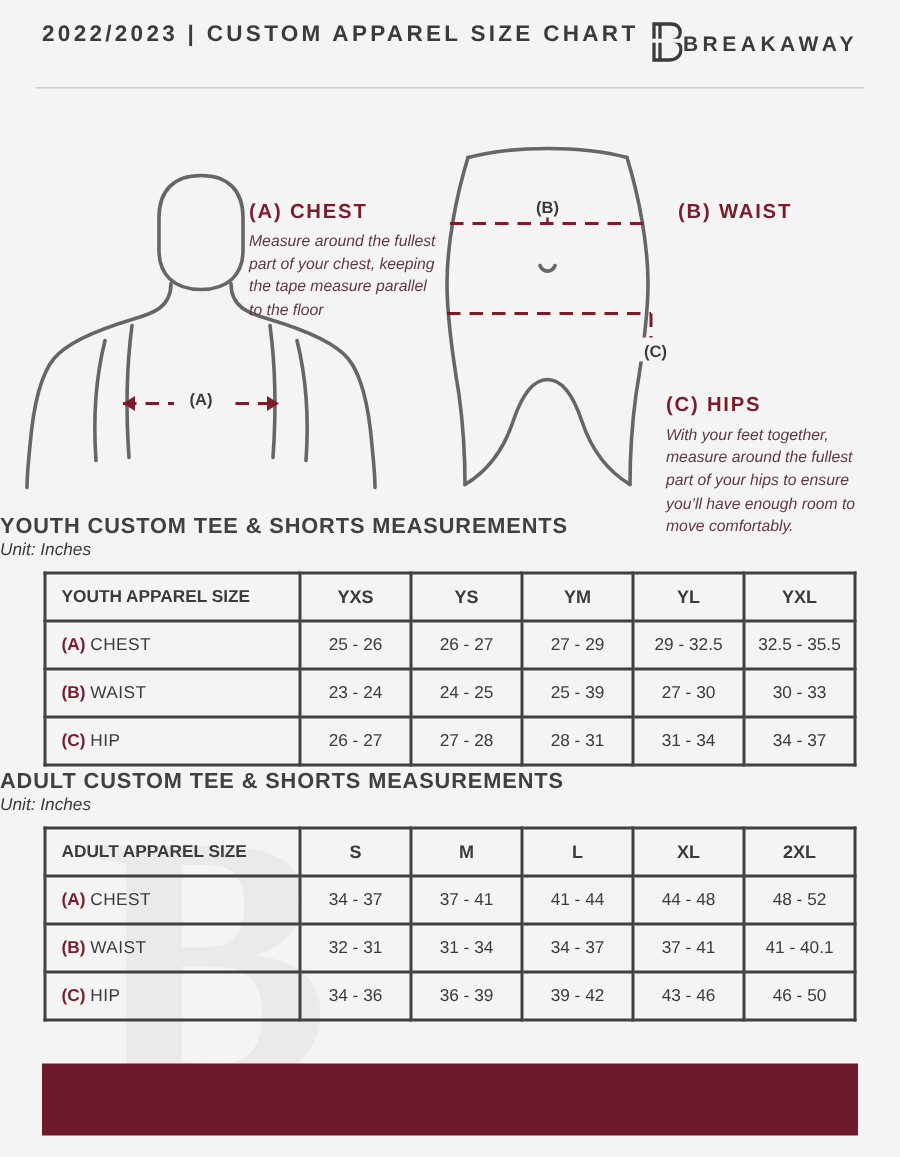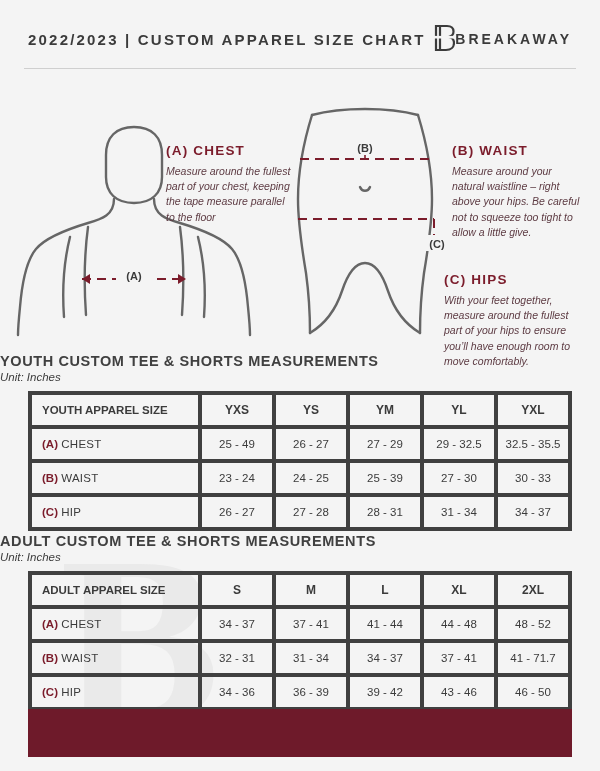--- a/index.html
+++ b/index.html
@@ -33,23 +33,23 @@
     color: #eaeaea;
     line-height: 1;
     user-select: none;
     z-index: 0;
   }
   
   .header {
     position: relative;
     z-index: 2;
     display: flex;
-    align-items: center;
+    align-items: flex-start;
     justify-content: space-between;
-    padding: 24px 28px 0 28px;
+    padding: 14px 28px 0 28px;
   }
   .header-title {
     font-size: 15px;
     font-weight: bold;
     letter-spacing: 2.2px;
     color: #3b3b3b;
     white-space: nowrap;
   }
   .brand {
     display: flex;
@@ -129,21 +129,21 @@
     color: #3b3b3b;
     margin: 2px 0 8px 0;
   }
   table {
     width: 540px;
     margin: 0 auto;
     border-collapse: collapse;
     table-layout: fixed;
   }
   table th, table td {
-    border: 4px solid #404040;
+    border: 2px solid #404040;
     height: 30px;
     font-size: 11.5px;
     color: #3b3b3b;
     text-align: center;
     padding: 0;
   }
   table th.rowhead, table td.rowhead {
     text-align: left;
     padding-left: 10px;
     font-size: 11.5px;
@@ -256,21 +256,20 @@
         </g>
       </svg>
     </div>
 
     <div class="callout callout-chest">
       <h3>(A) CHEST</h3>
       <p>Measure around the fullest part of your chest, keeping the tape measure parallel to the floor</p>
     </div>
     <div class="callout callout-waist">
       <h3>(B) WAIST</h3>
-      <p>Measure around your natural waistline – right above your hips. Be careful not to squeeze too tight to allow a little give.</p>
     </div>
     <div class="callout callout-hips">
       <h3>(C) HIPS</h3>
       <p>With your feet together, measure around the fullest part of your hips to ensure you’ll have enough room to move comfortably.</p>
     </div>
   </div>
 
   <div class="section">
     <p class="sec-title">YOUTH CUSTOM TEE &amp; SHORTS MEASUREMENTS</p>
     <p class="sec-sub">Unit: Inches</p>
@@ -292,21 +291,21 @@
           <th>YL</th>
           <th>YXL</th>
         </tr>
       </thead>
       <tbody>
         <tr>
           <td class="rowhead">
             <span class="tag">(A)</span>
             <span class="label-txt">CHEST</span>
           </td>
-          <td>25 - 49</td>
+          <td>25 - 26</td>
           <td>26 - 27</td>
           <td>27 - 29</td>
           <td>29 - 32.5</td>
           <td>32.5 - 35.5</td>
         </tr>
         <tr>
           <td class="rowhead">
             <span class="tag">(B)</span>
             <span class="label-txt">WAIST</span>
           </td>
@@ -367,21 +366,21 @@
         </tr>
         <tr>
           <td class="rowhead">
             <span class="tag">(B)</span>
             <span class="label-txt">WAIST</span>
           </td>
           <td>32 - 31</td>
           <td>31 - 34</td>
           <td>34 - 37</td>
           <td>37 - 41</td>
-          <td>41 - 71.7</td>
+          <td>41 - 40.1</td>
         </tr>
         <tr>
           <td class="rowhead">
             <span class="tag">(C)</span>
             <span class="label-txt">HIP</span>
           </td>
           <td>34 - 36</td>
           <td>36 - 39</td>
           <td>39 - 42</td>
           <td>43 - 46</td>

